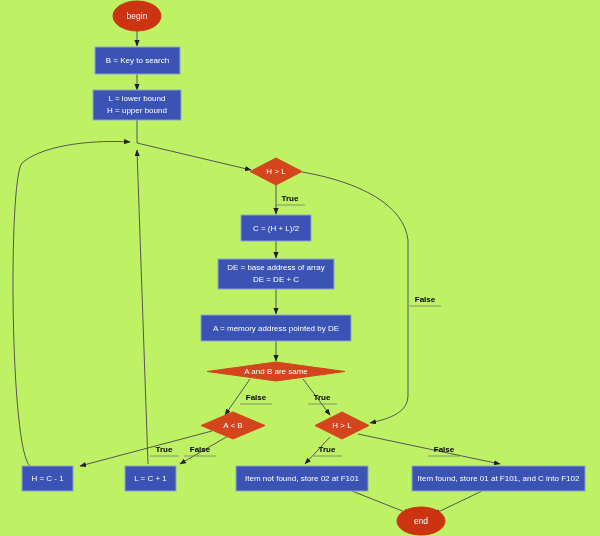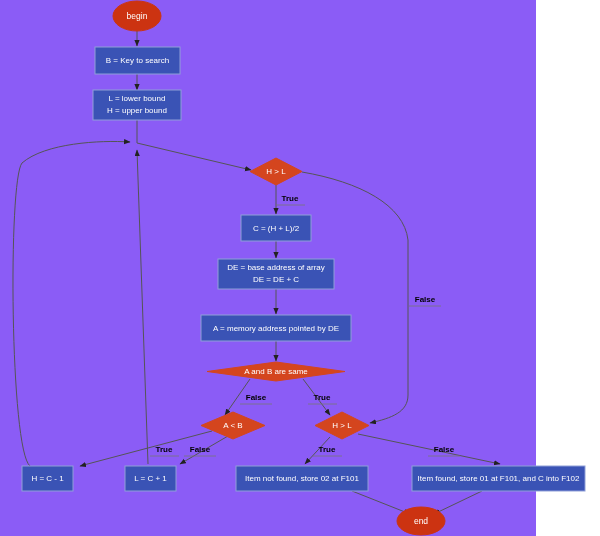--- a/index.html
+++ b/index.html
@@ -8,23 +8,23 @@
     background: #ffffff;
   }
   body {
     width: 600px;
     height: 536px;
     font-family: "Liberation Sans", sans-serif;
     overflow: hidden;
   }
   #flowchart-root {
     position: relative;
-    width: 536px;
+    width: 600px;
     height: 536px;
-    background: #8b5cf6;
+    background: #bef264;
     text-align: center;
   }
   svg.chart {
     display: block;
     width: 600px;
     height: 536px;
   }
   .node-box {
     fill: #3a53b5;
     stroke: #8f9fd8;

